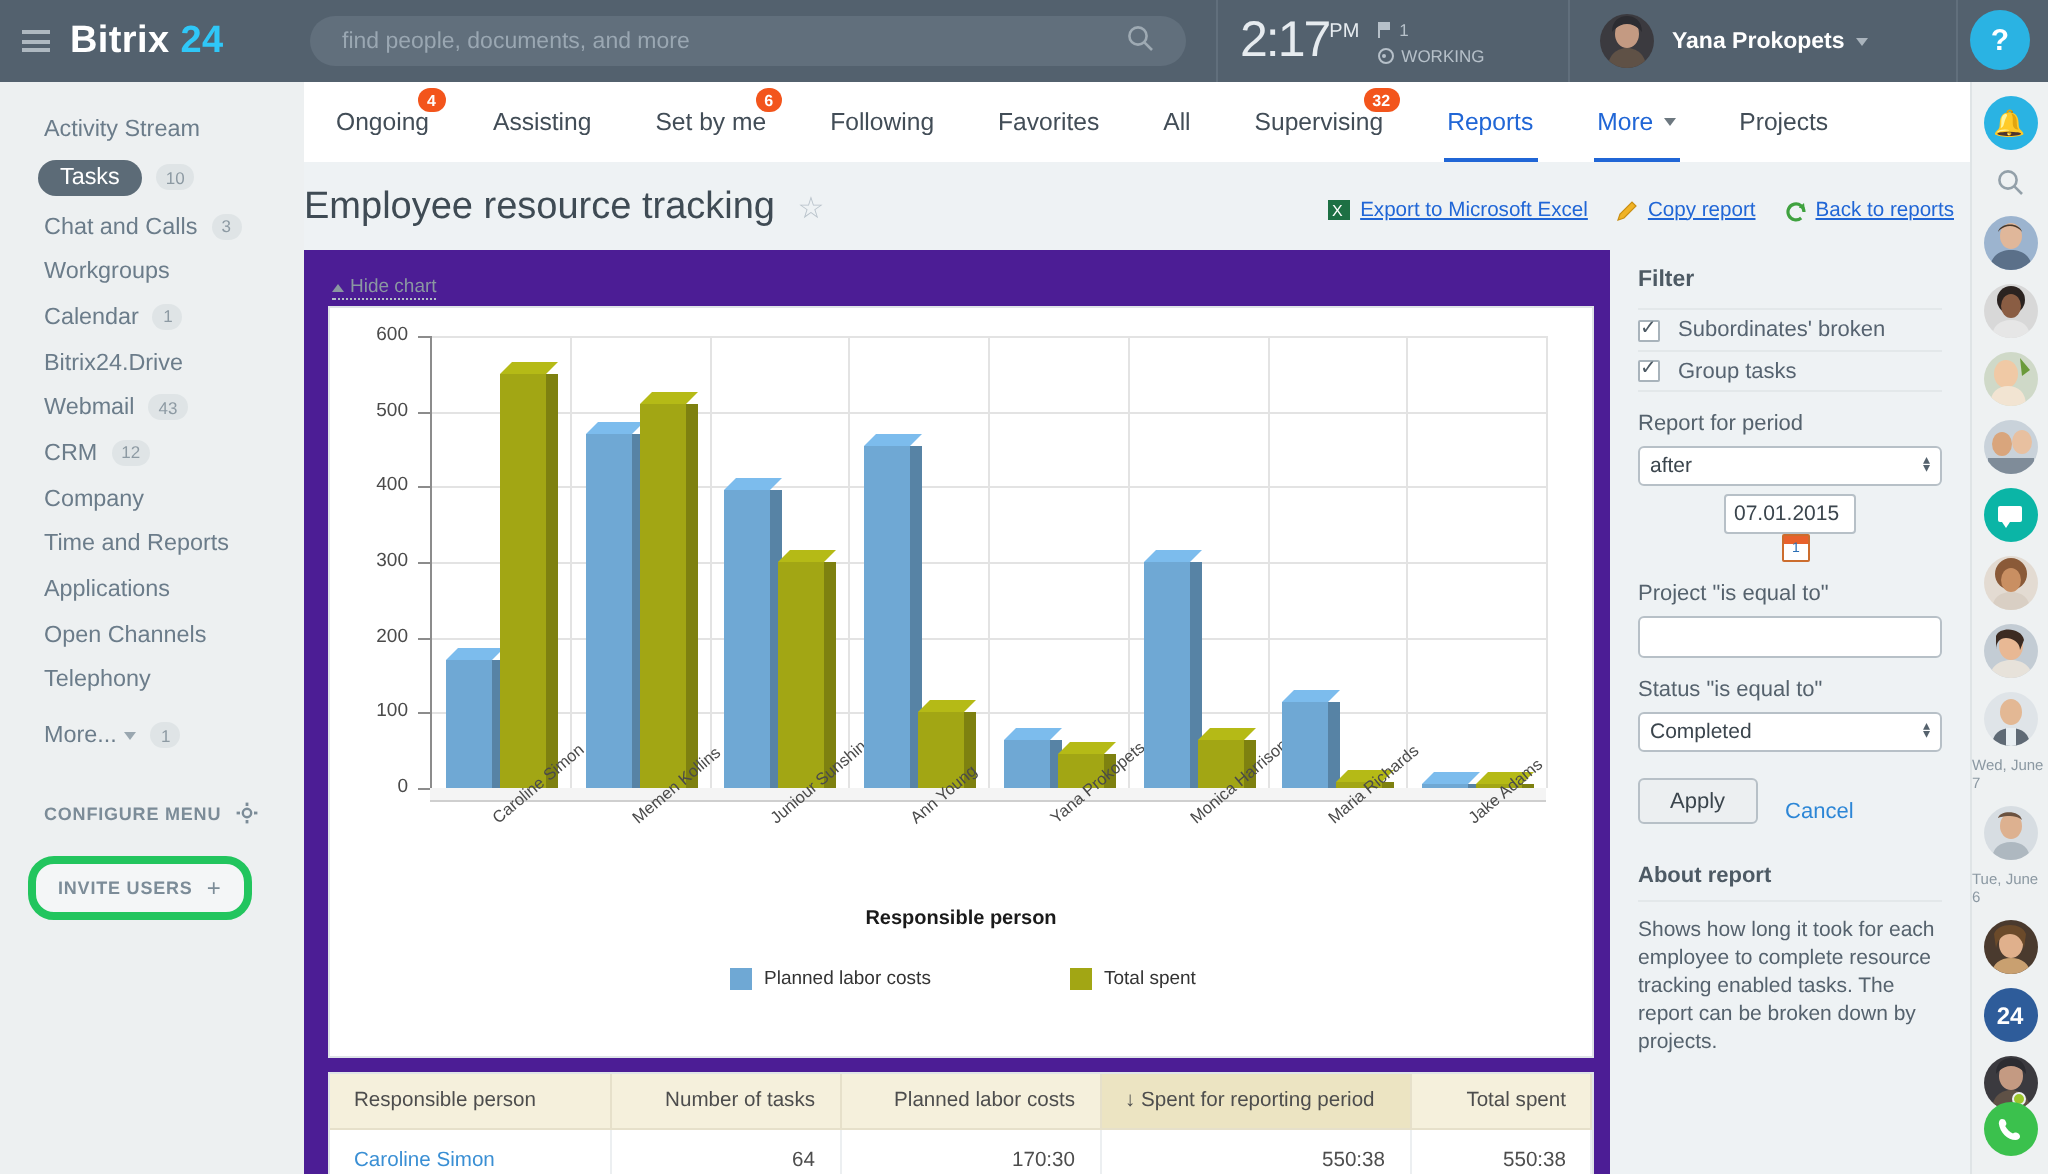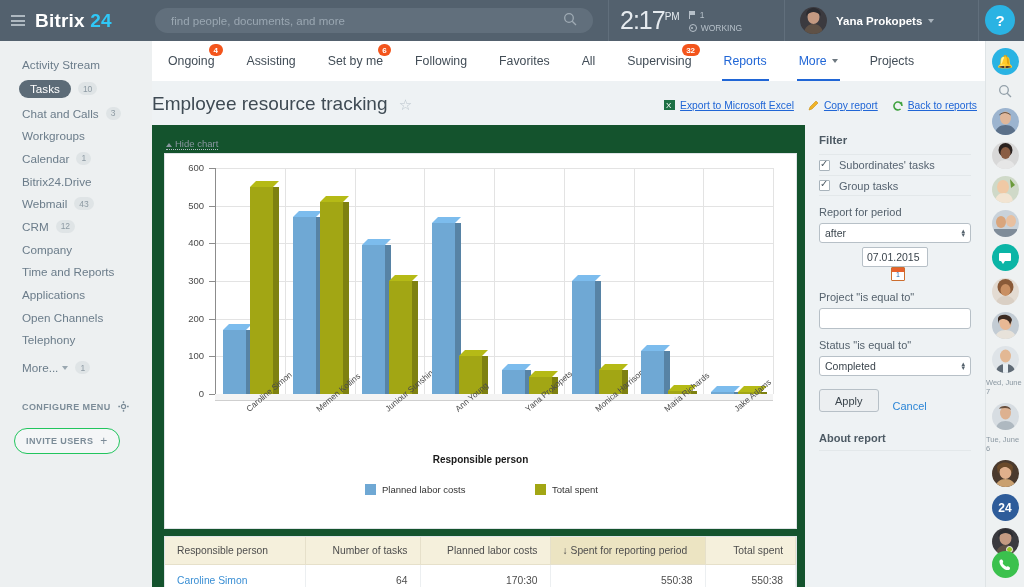--- a/index.html
+++ b/index.html
@@ -60,21 +60,21 @@
                 padding:1.5px 5px 1.5px; margin-left:7px; min-width:15px; text-align:center;
                 line-height:10px; }
   .sbmore { margin-top:5px; }
   .sbmore .lbl { }
   .sb-caret { display:inline-block; margin-left:4px; border-left:3px solid transparent;
               border-right:3px solid transparent; border-top:4px solid #9aa7b0; }
   .configmenu { margin-top:22px; padding-left:22px; font-size:9px; color:#7c8c98;
                 font-weight:bold; letter-spacing:.4px; display:flex; align-items:center; }
   .gear { margin-left:7px; }
   .invitebtn { margin-top:14px; margin-left:14px; display:inline-flex; align-items:center;
-               border:1px solid #22c55e; border-radius:13px; height:23px; padding:12px 11px;
+               border:4px solid #22c55e; border-radius:13px; height:23px; padding:12px 11px;
                font-size:9px; color:#7c8c98; font-weight:bold; letter-spacing:.4px; background:#f4f6f7;}
   .plus { margin-left:7px; font-size:12px; font-weight:normal; }
 
   
   .tabsbar { position:absolute; left:152px; top:41px; width:833px; height:40px;
              background:#fff; display:flex; align-items:flex-end; }
   .tab { position:relative; padding:0 16px; height:40px; display:flex; align-items:center;
          font-size:12.3px; color:#424d57; }
   .tab.sel { color:#2066d6; font-weight:normal; }
   .tab.sel:after { content:""; position:absolute; left:14px; right:14px; bottom:0;
@@ -91,21 +91,21 @@
   .ptitle { position:absolute; left:152px; top:93px; font-size:19px; color:#3f4b54; font-weight:300; }
   .star { color:#b9c3cb; font-size:15px; margin-left:6px; }
   .toplinks { position:absolute; right:42px; top:99px; display:flex; align-items:center;
               font-size:10.3px; }
   .toplinks a { color:#2066d6; text-decoration:underline; margin-right:5px; }
   .toplinks .grp { display:flex; align-items:center; margin-left:9px; }
   .mini-ico { width:12px; height:12px; margin-right:4px; display:inline-block; }
 
   
   .content { position:absolute; left:152px; top:125px; width:833px; height:462px;
-             background:#14532d; }
+             background:#4c1d95; }
   .hidechart { position:absolute; left:14px; top:13px; font-size:9.5px; color:#8a97a1;
                border-bottom:1px dotted #b3bec6; }
   .hidechart .tri { display:inline-block; border-left:3px solid transparent;
                     border-right:3px solid transparent; border-bottom:4px solid #8a97a1;
                     margin-right:3px; }
   .chartcard { position:absolute; left:12px; top:28px; width:633px; height:376px;
                background:#fff; border:1px solid #dfe4e7; }
   .tablecard { position:absolute; left:12px; top:411px; width:633px; height:90px;
                background:#fff; border:1px solid #dfe4e7; border-bottom:0; overflow:hidden; }
   .gridline { position:absolute; left:0; right:0; height:1px; background:#e3e3e3; }
@@ -541,21 +541,21 @@
       </tbody>
     </table>
   </div>
 </div>
 
 <div class="filterpanel">
   <div class="fp-title">Filter</div>
 
   <div class="fp-row">
     <span class="cbx"></span>
-    <span>Subordinates' tasks</span>
+    <span>Subordinates' broken</span>
   </div>
   <div class="fp-row" style="border-bottom:1px solid #e3e8ea;">
     <span class="cbx"></span>
     <span>Group tasks</span>
   </div>
 
   <div class="fp-label">Report for period</div>
   <div class="fp-select">
     <span>after</span>
     <span class="spin">▴<br>▾</span>
@@ -573,20 +573,21 @@
     <span>Completed</span>
     <span class="spin">▴<br>▾</span>
   </div>
 
   <div class="fp-actions">
     <div class="applybtn">Apply</div>
     <div class="cancel">Cancel</div>
   </div>
 
   <div class="abouthdr">About report</div>
+  <div class="abouttxt">Shows how long it took for each employee to complete resource tracking enabled tasks. The report can be broken down by projects.</div>
 </div>
 
 <div class="rail">
   <div class="rail-ico bellico">🔔</div>
   <div class="lsearch">
     <svg width="14" height="14" viewBox="0 0 14 14">
         <circle cx="6" cy="6" r="4.3" fill="none" stroke="#93a0a9" stroke-width="1.3"></circle>
         <line x1="9.2" y1="9.2" x2="13" y2="13" stroke="#93a0a9" stroke-width="1.3"></line>
       </svg>
   </div>

